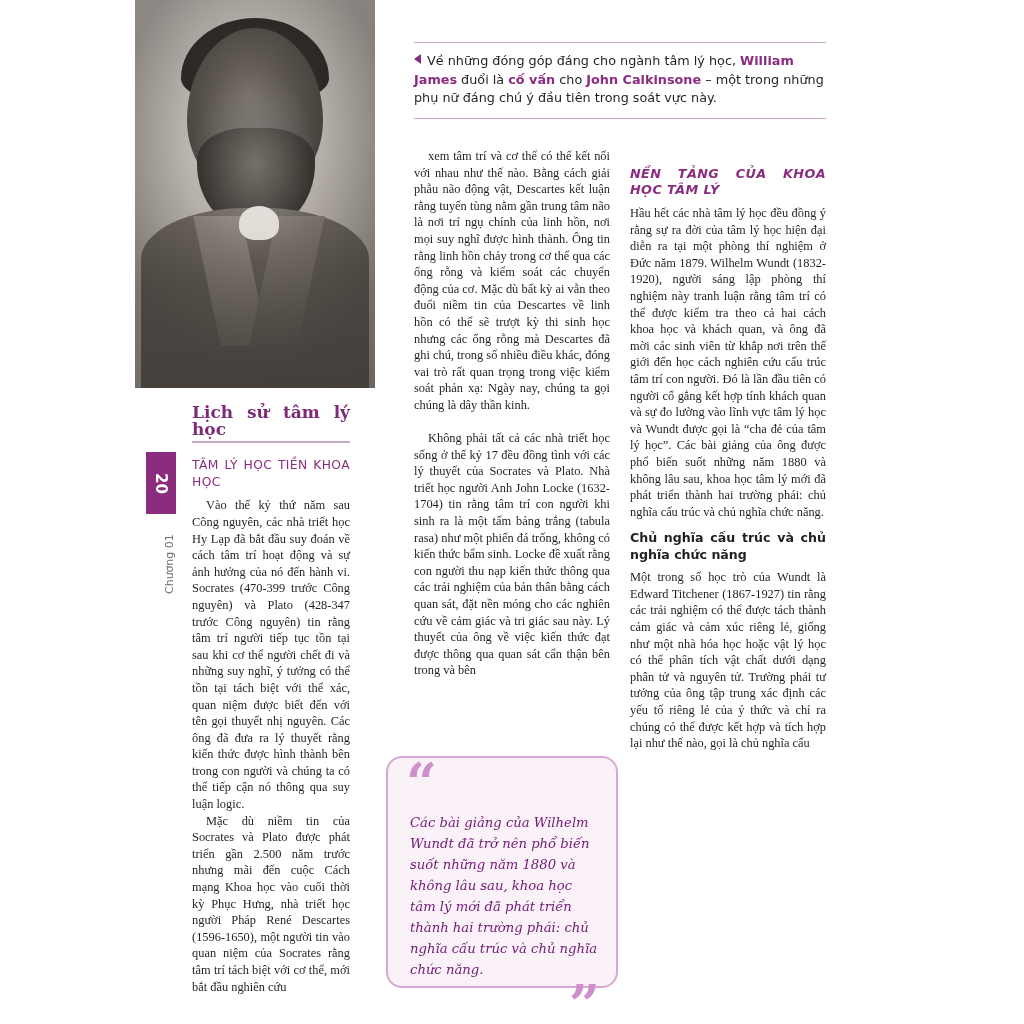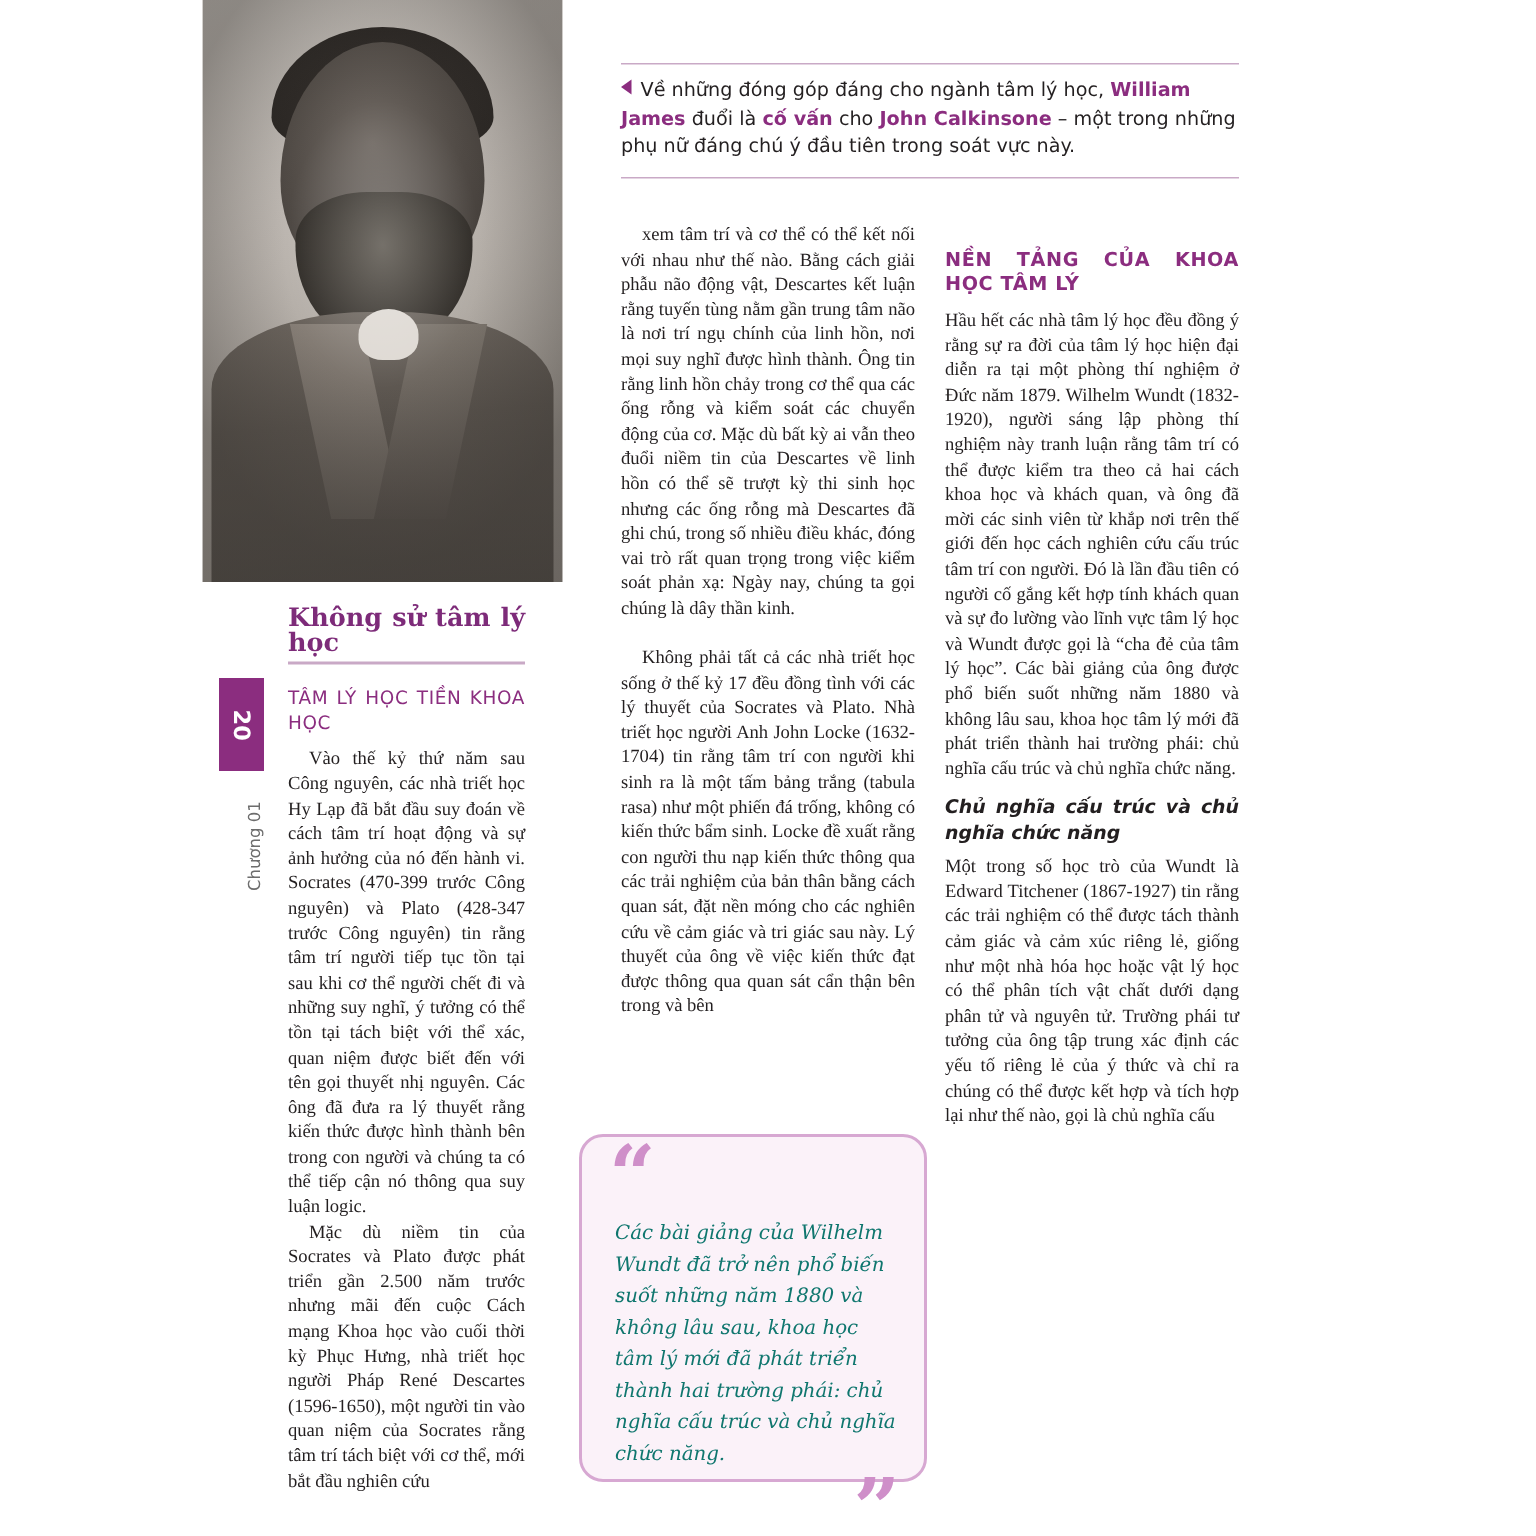--- a/index.html
+++ b/index.html
@@ -92,24 +92,24 @@
   }
   .heading-main + .rule{
     height:2px;background:#c9a9c6;margin:0 0 14px 0;width:100%;
   }
   .heading-sub{
     color:#8b2d7f;font-size:12.3px;font-weight:normal;letter-spacing:.4px;
     margin:0 0 7px 0;text-transform:uppercase;
   }
   .heading-sub2{
     color:#8b2d7f;font-size:12.8px;font-weight:bold;letter-spacing:.4px;
-    margin:6px 0 7px 0;text-transform:uppercase;line-height:16px;
+    margin:6px 0 7px 0;text-transform:uppercase;line-height:16px;font-style:italic;
   }
   .heading-italic{
-    font-style:italic;font-weight:bold;font-size:12.6px;color:#231f20;
+    font-weight:bold;font-size:12.6px;color:#231f20;
     margin:10px 0 6px 0;line-height:16.5px;text-indent:0;
   }
 
   
   .callout{
     position:absolute;left:414px;top:42px;width:412px;
   }
   .callout .line{height:1px;background:#c9a9c6;}
   .callout .body{
     padding:9px 0 10px 0;font-size:12.8px;line-height:18.5px;color:#231f20;
@@ -130,21 +130,21 @@
     position:absolute;left:18px;top:-2px;color:#cf8fc9;
     font-family:"DejaVu Serif", serif;font-size:54px;line-height:54px;font-weight:bold;
   }
   .quotebox .qmark2{
     position:absolute;right:16px;bottom:-46px;color:#cf8fc9;
     font-family:"DejaVu Serif", serif;font-size:54px;line-height:54px;font-weight:bold;
   }
   .quotebox .qtext{
     position:absolute;left:22px;right:18px;top:54px;
     font-family:"DejaVu Serif", serif;font-style:italic;
-    font-size:13.2px;line-height:21px;color:#0f766e;
+    font-size:13.2px;line-height:21px;color:#701a75;
   }
 </style>
 </head>
 <body>
 
 <div class="page">
 
   <div class="portrait">
     <div class="hair"></div>
     <div class="head"></div>
@@ -162,21 +162,21 @@
 
   <div class="callout">
     <div class="line"></div>
     <div class="body">
       <span class="tri"></span><span>Về những đóng góp đáng cho ngành tâm lý học, </span><span class="purple">William James</span><span> đuổi là </span><span class="purple">cố vấn</span><span> cho </span><span class="purple">John Calkinsone</span><span> – một trong những phụ nữ đáng chú ý đầu tiên trong soát vực này.</span>
     </div>
     <div class="line"></div>
   </div>
 
   <div class="col col1">
-    <div class="heading-main">Không sử tâm lý học</div>
+    <div class="heading-main">Lịch sử tâm lý học</div>
     <div class="rule"></div>
     <div class="heading-sub">TÂM LÝ HỌC TIỀN KHOA HỌC</div>
     <p>Vào thế kỷ thứ năm sau Công nguyên, các nhà triết học Hy Lạp đã bắt đầu suy đoán về cách tâm trí hoạt động và sự ảnh hưởng của nó đến hành vi. Socrates (470-399 trước Công nguyên) và Plato (428-347 trước Công nguyên) tin rằng tâm trí người tiếp tục tồn tại sau khi cơ thể người chết đi và những suy nghĩ, ý tưởng có thể tồn tại tách biệt với thể xác, quan niệm được biết đến với tên gọi thuyết nhị nguyên. Các ông đã đưa ra lý thuyết rằng kiến thức được hình thành bên trong con người và chúng ta có thể tiếp cận nó thông qua suy luận logic.</p>
     <p>Mặc dù niềm tin của Socrates và Plato được phát triển gần 2.500 năm trước nhưng mãi đến cuộc Cách mạng Khoa học vào cuối thời kỳ Phục Hưng, nhà triết học người Pháp René Descartes (1596-1650), một người tin vào quan niệm của Socrates rằng tâm trí tách biệt với cơ thể, mới bắt đầu nghiên cứu</p>
   </div>
 
   <div class="col col2">
     <p>xem tâm trí và cơ thể có thể kết nối với nhau như thế nào. Bằng cách giải phẫu não động vật, Descartes kết luận rằng tuyến tùng nằm gần trung tâm não là nơi trí ngụ chính của linh hồn, nơi mọi suy nghĩ được hình thành. Ông tin rằng linh hồn chảy trong cơ thể qua các ống rỗng và kiểm soát các chuyển động của cơ. Mặc dù bất kỳ ai vẫn theo đuổi niềm tin của Descartes về linh hồn có thể sẽ trượt kỳ thi sinh học nhưng các ống rỗng mà Descartes đã ghi chú, trong số nhiều điều khác, đóng vai trò rất quan trọng trong việc kiểm soát phản xạ: Ngày nay, chúng ta gọi chúng là dây thần kinh.</p>
     <p style="margin-top:16.6px">Không phải tất cả các nhà triết học sống ở thế kỷ 17 đều đồng tình với các lý thuyết của Socrates và Plato. Nhà triết học người Anh John Locke (1632-1704) tin rằng tâm trí con người khi sinh ra là một tấm bảng trắng (tabula rasa) như một phiến đá trống, không có kiến thức bẩm sinh. Locke đề xuất rằng con người thu nạp kiến thức thông qua các trải nghiệm của bản thân bằng cách quan sát, đặt nền móng cho các nghiên cứu về cảm giác và tri giác sau này. Lý thuyết của ông về việc kiến thức đạt được thông qua quan sát cẩn thận bên trong và bên</p>
   </div>

